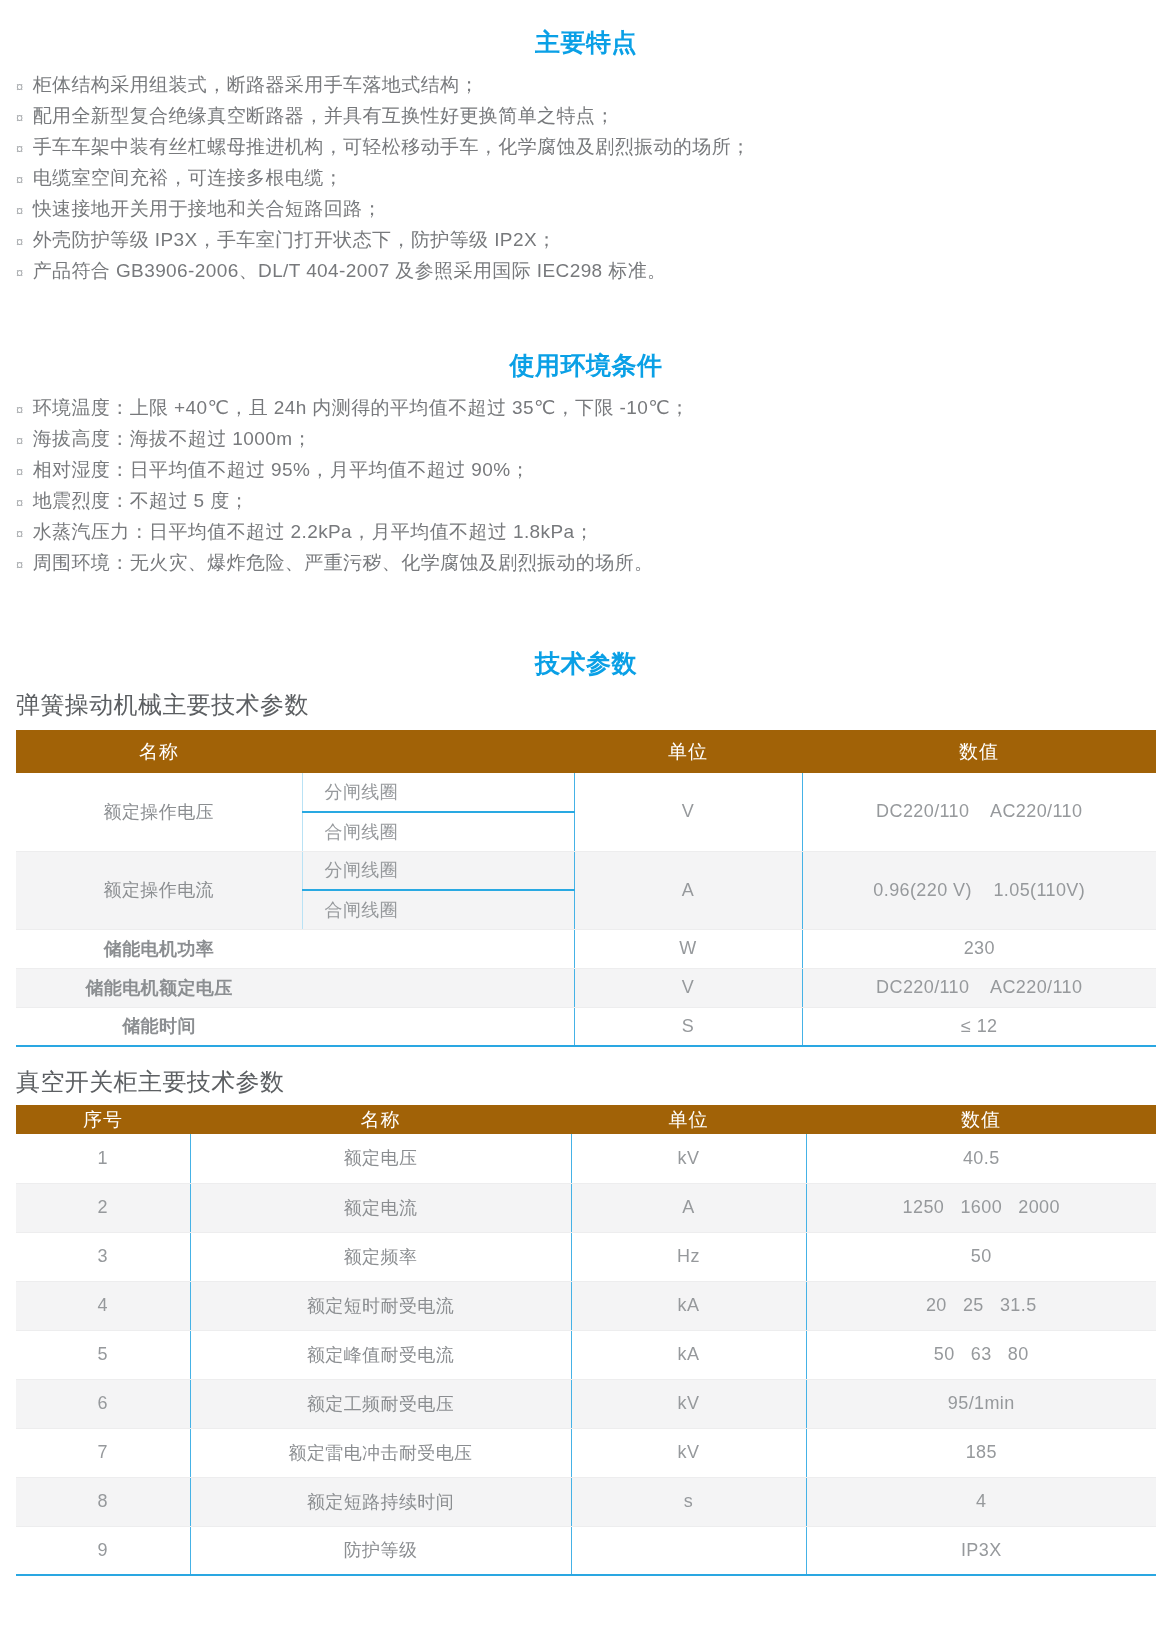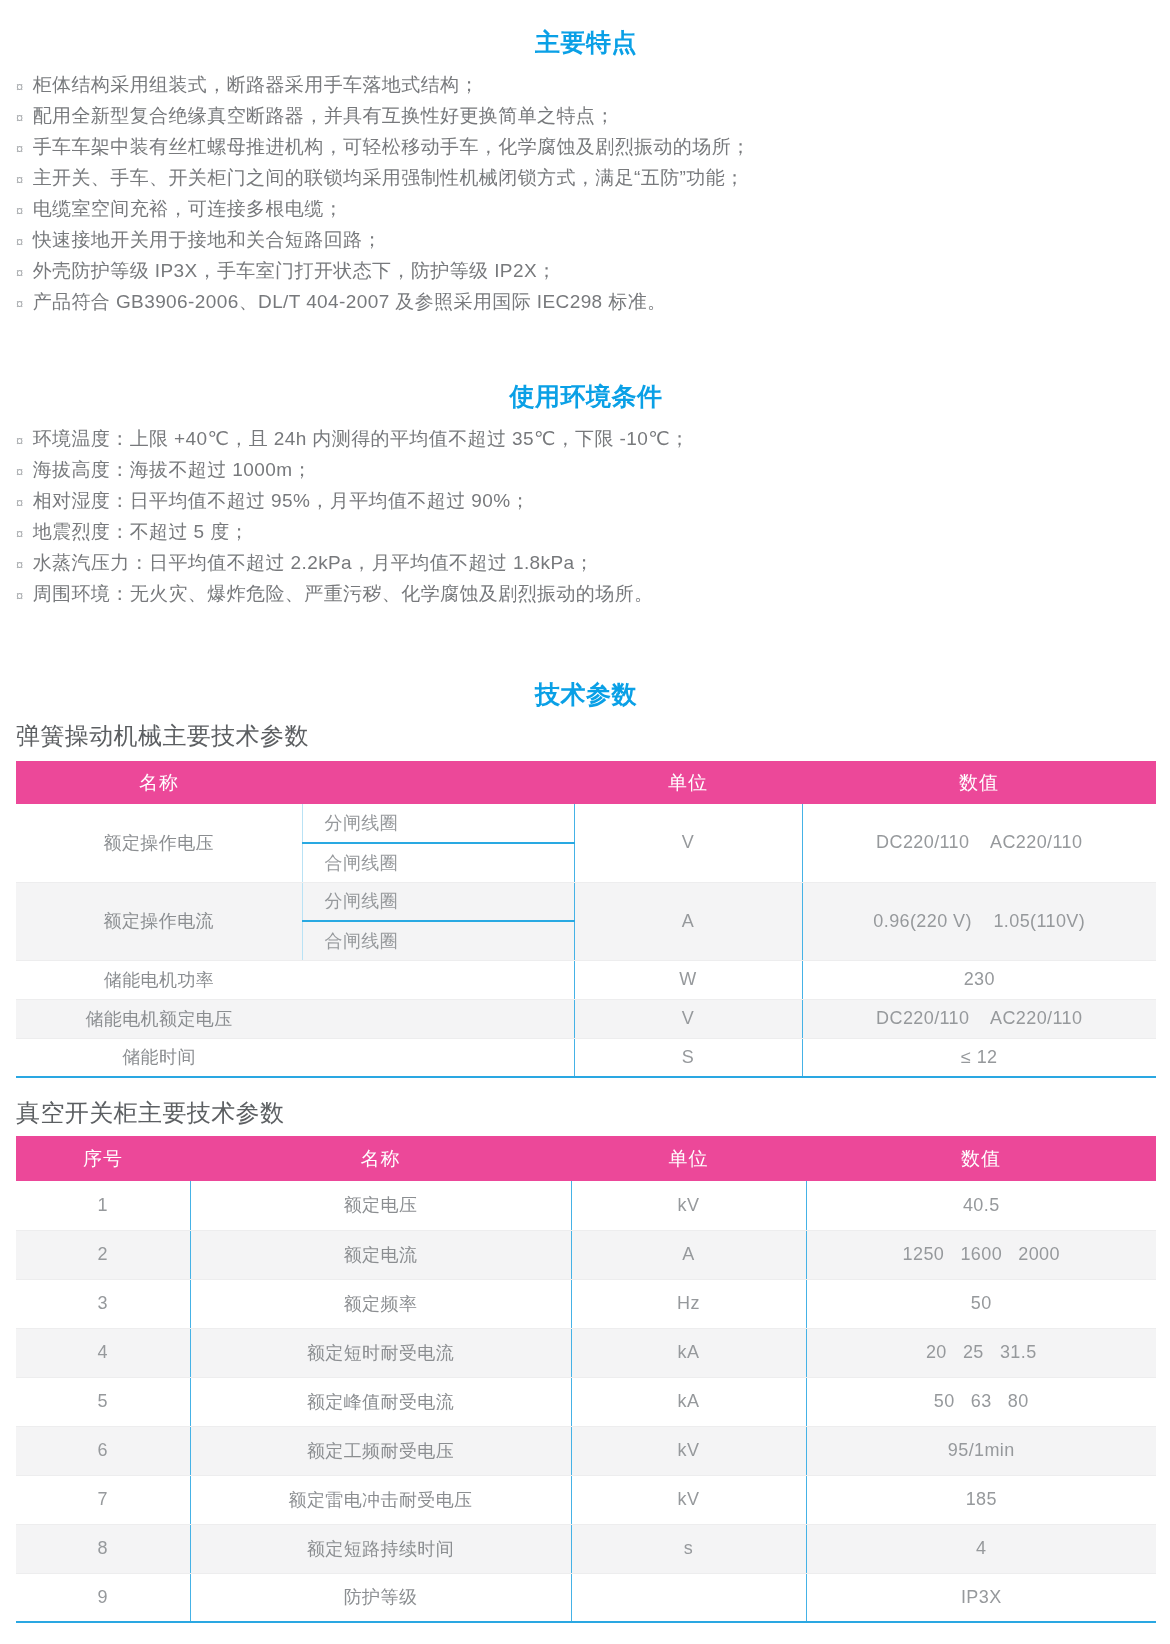--- a/index.html
+++ b/index.html
@@ -23,50 +23,49 @@
   .sec-tech { margin-top:70px; }
   .tcaption { margin-top:16px; font-size:24px; line-height:22px; color:#5c5f62; letter-spacing:0.4px; }
   .tcaption2 { margin-top:24px; }
 
   table.t {
     border-collapse:collapse; width:1140px; table-layout:fixed;
     margin-top:14px; border-bottom:2px solid #2aa7e2;
   }
   table.t2 { margin-top:12px; }
   .t th {
-    background:#ec4899; color:#ffffff; font-weight:400;
+    background:#a16207; color:#ffffff; font-weight:400;
     font-size:19px; height:43px; text-align:center; letter-spacing:1px;
   }
-  .t2 th { height:45px; }
+  .t2 th { height:29px; }
   .t td {
     font-size:18px; color:#96999c; text-align:center; height:39px;
     border-bottom:1px solid #ededee; letter-spacing:0.4px;margin-top:20px;
   }
   .t2 td { height:49px; }
   tr.odd td { background:#f4f4f5; }
   tr.even td { background:#ffffff; }
   td.bl { border-left:1px solid #45b2e6; }
   td.sub { text-align:left; padding-left:22px; border-left:1px solid #b9e2f5; }
   td.sub-mid { border-bottom:2px solid #29a9e2; }
   td.name, td.name-span { color:#8b8e91; }
-  .name-inner { width:286px; text-align:center; }
+  .name-inner { width:286px; text-align:center;font-weight:bold; }
   td.val { white-space:pre; }
 </style>
 </head>
 <body>
 
 <div>
 
   <section>
     <h2 class="sec-title">主要特点</h2>
     <ul class="blist">
       <li><span class="bullet">¤</span><span>柜体结构采用组装式，断路器采用手车落地式结构；</span></li>
       <li><span class="bullet">¤</span><span>配用全新型复合绝缘真空断路器，并具有互换性好更换简单之特点；</span></li>
       <li><span class="bullet">¤</span><span>手车车架中装有丝杠螺母推进机构，可轻松移动手车，化学腐蚀及剧烈振动的场所；</span></li>
-      <li><span class="bullet">¤</span><span>主开关、手车、开关柜门之间的联锁均采用强制性机械闭锁方式，满足“五防”功能；</span></li>
       <li><span class="bullet">¤</span><span>电缆室空间充裕，可连接多根电缆；</span></li>
       <li><span class="bullet">¤</span><span>快速接地开关用于接地和关合短路回路；</span></li>
       <li><span class="bullet">¤</span><span>外壳防护等级 IP3X，手车室门打开状态下，防护等级 IP2X；</span></li>
       <li><span class="bullet">¤</span><span>产品符合 GB3906-2006、DL/T 404-2007 及参照采用国际 IEC298 标准。</span></li>
     </ul>
   </section>
 
   <section class="sec-env">
     <h2 class="sec-title">使用环境条件</h2>
     <ul class="blist">

